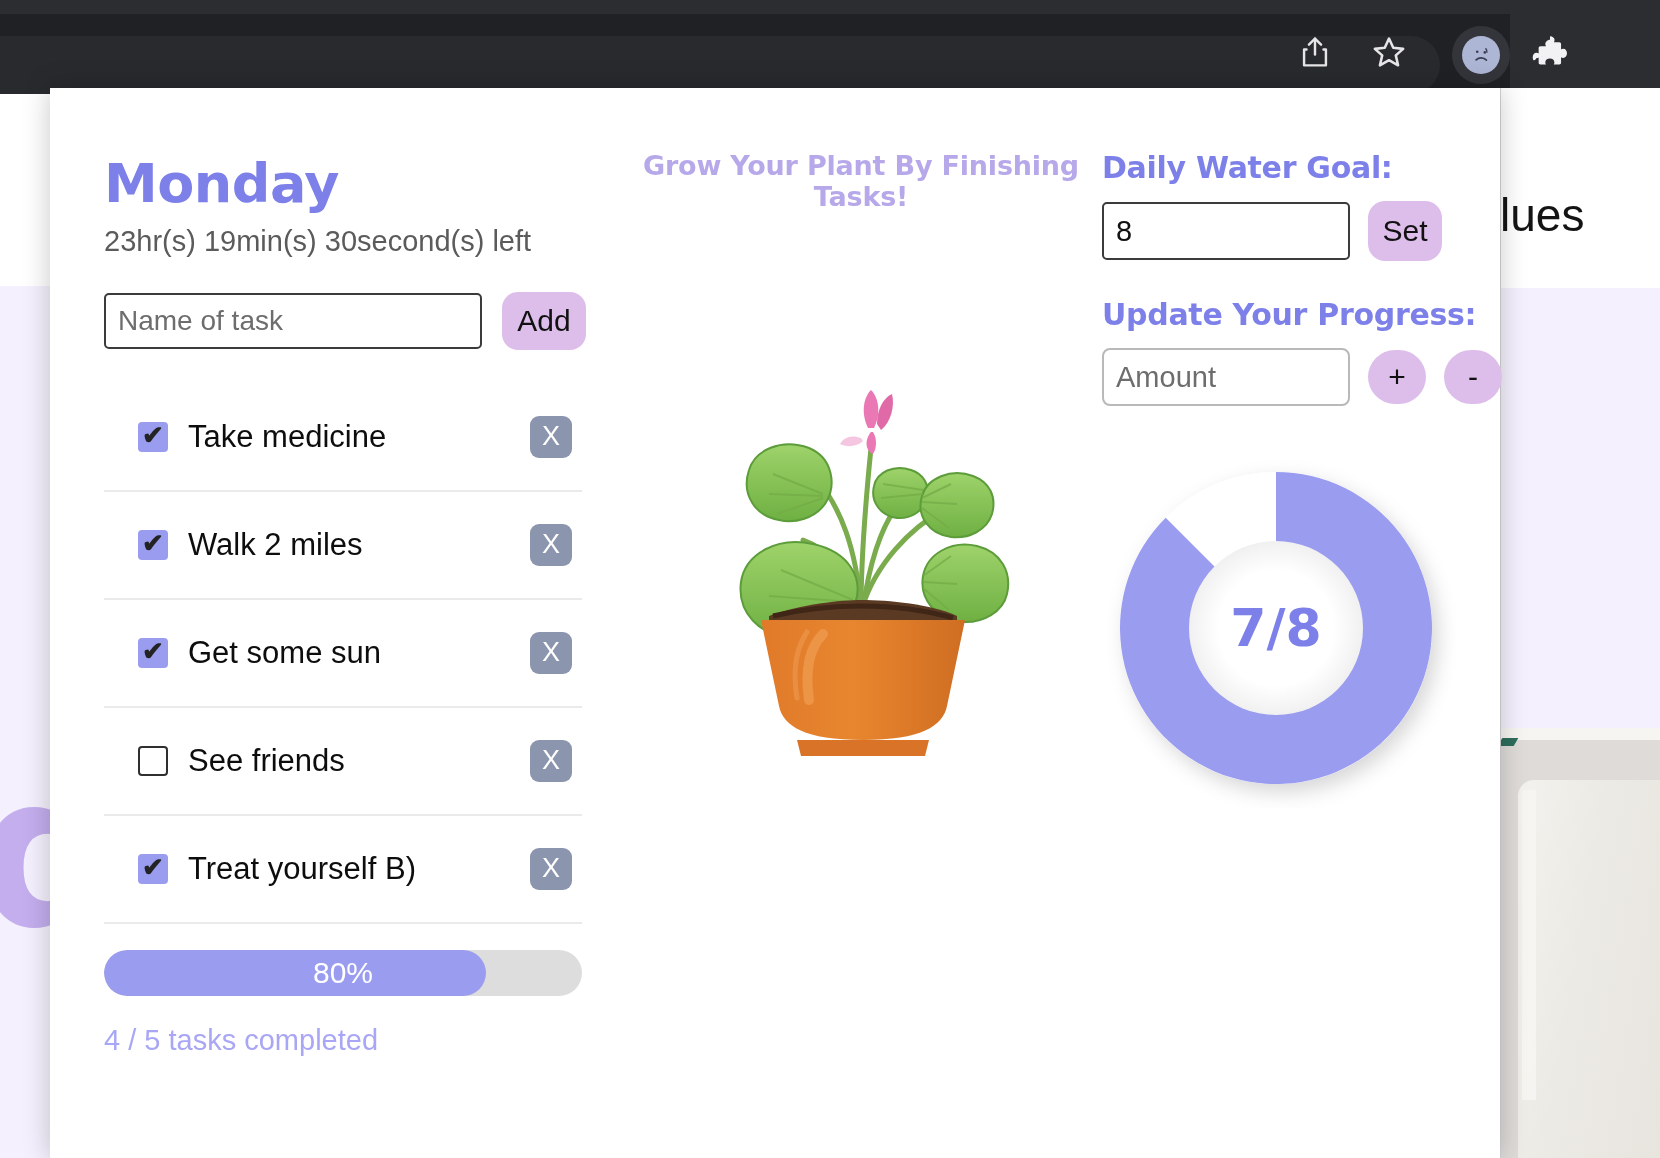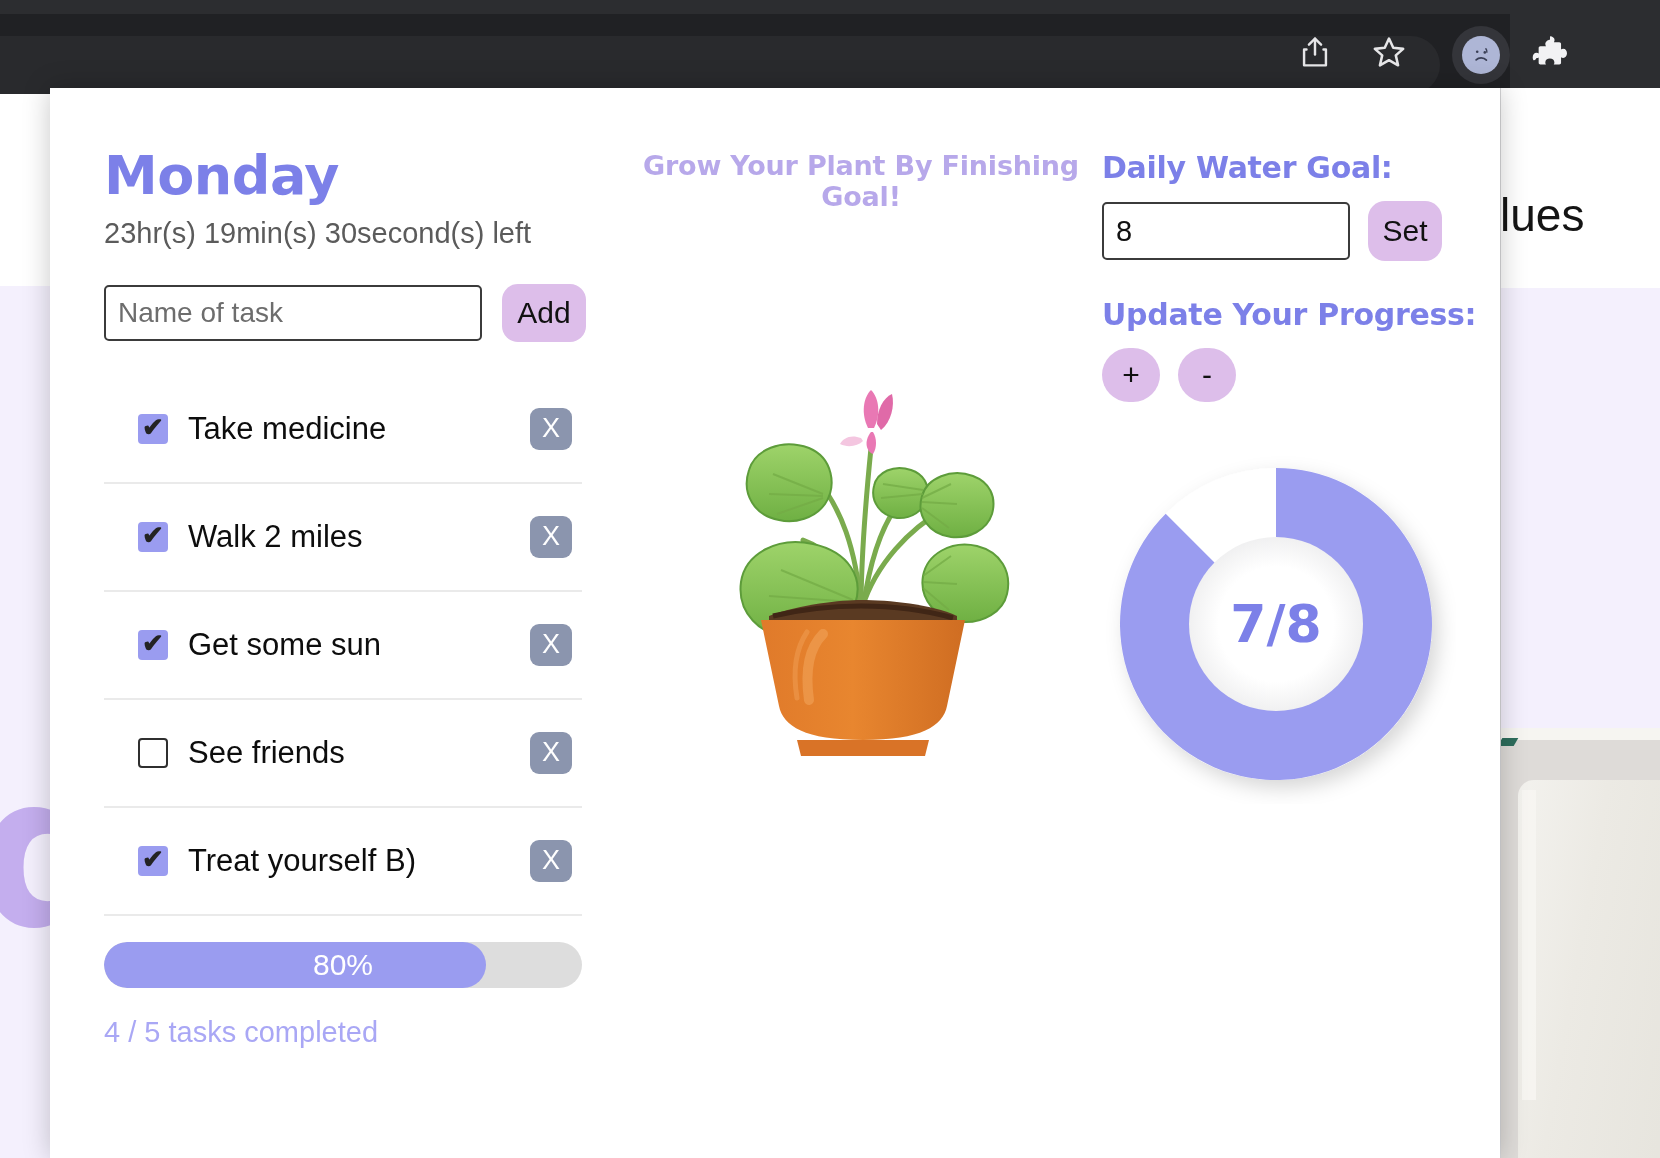--- a/index.html
+++ b/index.html
@@ -109,21 +109,21 @@
   }
 
   
   .modal {
     position: absolute; left: 50px; top: 88px; width: 1450px; height: 1070px;
     background: #ffffff;
     box-shadow: 0 0 26px rgba(0,0,0,.22);
   }
 
   
-  .col-left { position: absolute; left: 54px; top: 60px; width: 500px; }
+  .col-left { position: absolute; left: 54px; top: 68px; width: 500px; }
   #page-title {
     font-family: "DejaVu Sans", sans-serif;
     font-size: 54px; font-weight: 700; color: #7c80e8;
     letter-spacing: -0.5px; line-height: 1.05;
   }
   #countdown {
     margin-top: 12px; font-size: 29px; color: #5b5b5b; font-weight: 400;
   }
   .add-row { margin-top: 34px; display: flex; align-items: center; gap: 20px; }
   #task-input {
@@ -331,21 +331,21 @@
         </div>
 
       <div class="progressbar">
         <div class="fill" id="progress-fill" style="width: 80%;"></div>
         <div class="pct">80%</div>
       </div>
       <div id="tasks-completed">4 / 5 tasks completed</div>
     </div>
 
     <div class="col-center">
-      <div id="grow-heading">Grow Your Plant By Finishing Goal!</div>
+      <div id="grow-heading">Grow Your Plant By Finishing Tasks!</div>
       <div class="plant-wrap">
         <svg width="300" height="460" viewBox="0 0 300 460">
           <defs>
             <linearGradient id="leafg" x1="0" y1="0" x2="0" y2="1">
               <stop offset="0" stop-color="#9ed36a"></stop>
                 <stop offset="1" stop-color="#6fb043"></stop>
             </linearGradient>
             <linearGradient id="potg" x1="0" y1="0" x2="1" y2="0">
               <stop offset="0" stop-color="#e07a2a"></stop>
                 <stop offset="0.45" stop-color="#e8862f"></stop>
@@ -397,20 +397,21 @@
 
     <div class="col-right">
       <div class="r-heading">Daily Water Goal:</div>
       <div class="field-row">
         <input id="water-goal-input" type="text" value="8" style="">
         <button class="btn-pill" id="set-button">Set</button>
       </div>
 
       <div class="r-heading" id="progress-heading">Update Your Progress:</div>
       <div class="field-row">
+        <input id="amount-input" type="text" placeholder="Amount" style="">
         <button class="btn-pill" id="plus-button">+</button>
         <button class="btn-pill" id="minus-button">-</button>
       </div>
 
       <div class="donut-wrap">
         <svg id="water-donut" width="360" height="360" viewBox="0 0 360 360">
           <defs>
             <filter id="donutshadow" x="-30%" y="-30%" width="160%" height="160%">
               <feDropShadow dx="6" dy="8" stdDeviation="10" flood-color="#000000" flood-opacity="0.16"></feDropShadow>
             </filter>

